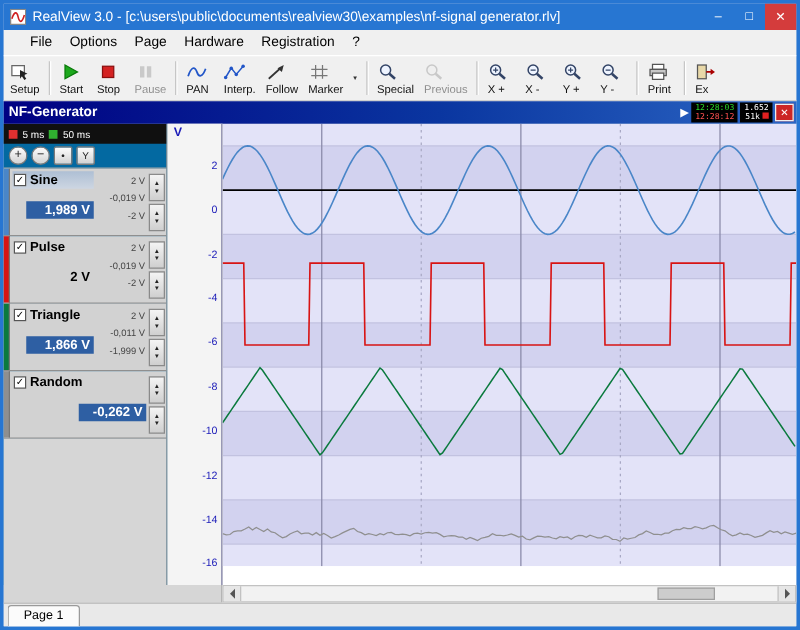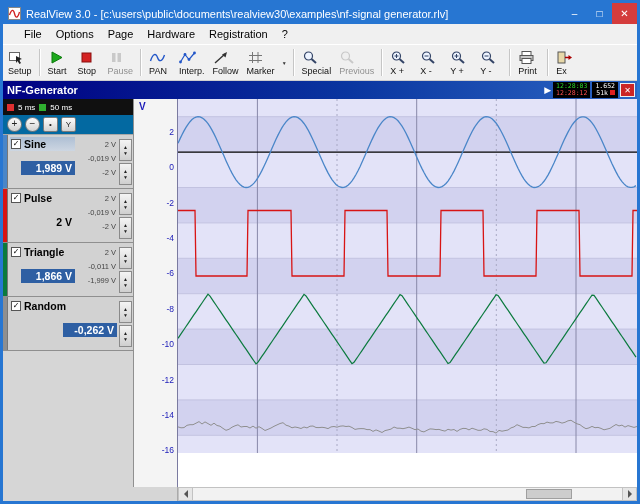--- a/index.html
+++ b/index.html
@@ -454,14 +454,17 @@
             <span class="tri-l"></span>
           </div>
         <div class="sc-thumb"></div>
         <div class="sc-btn right">
             <span class="tri-r"></span>
           </div>
       </div>
     </div>
   </div>
 
+  <div class="tabbar">
+    <div class="tab">Page 1</div>
+  </div>
 
 </div>
 
 </body></html>

